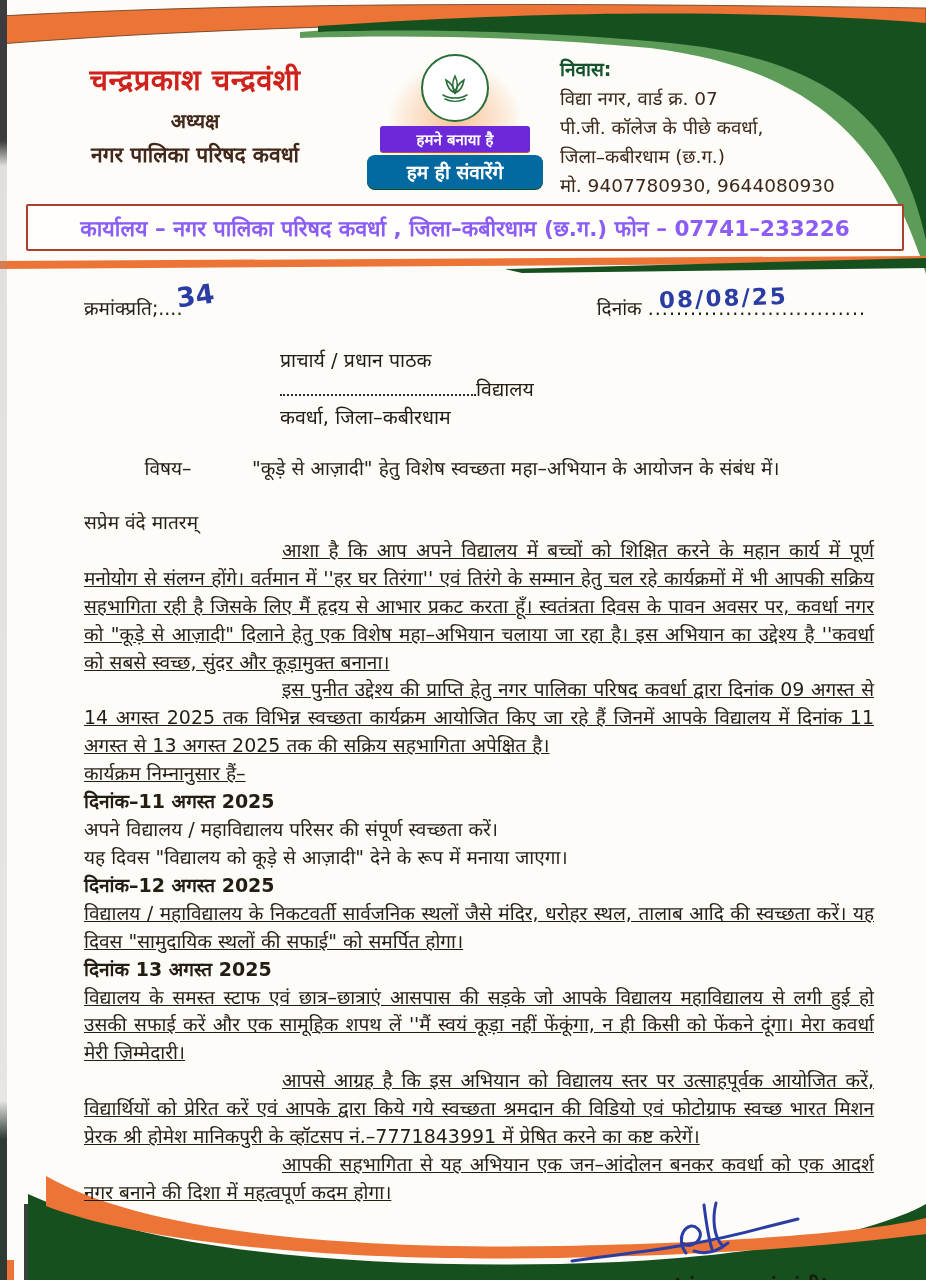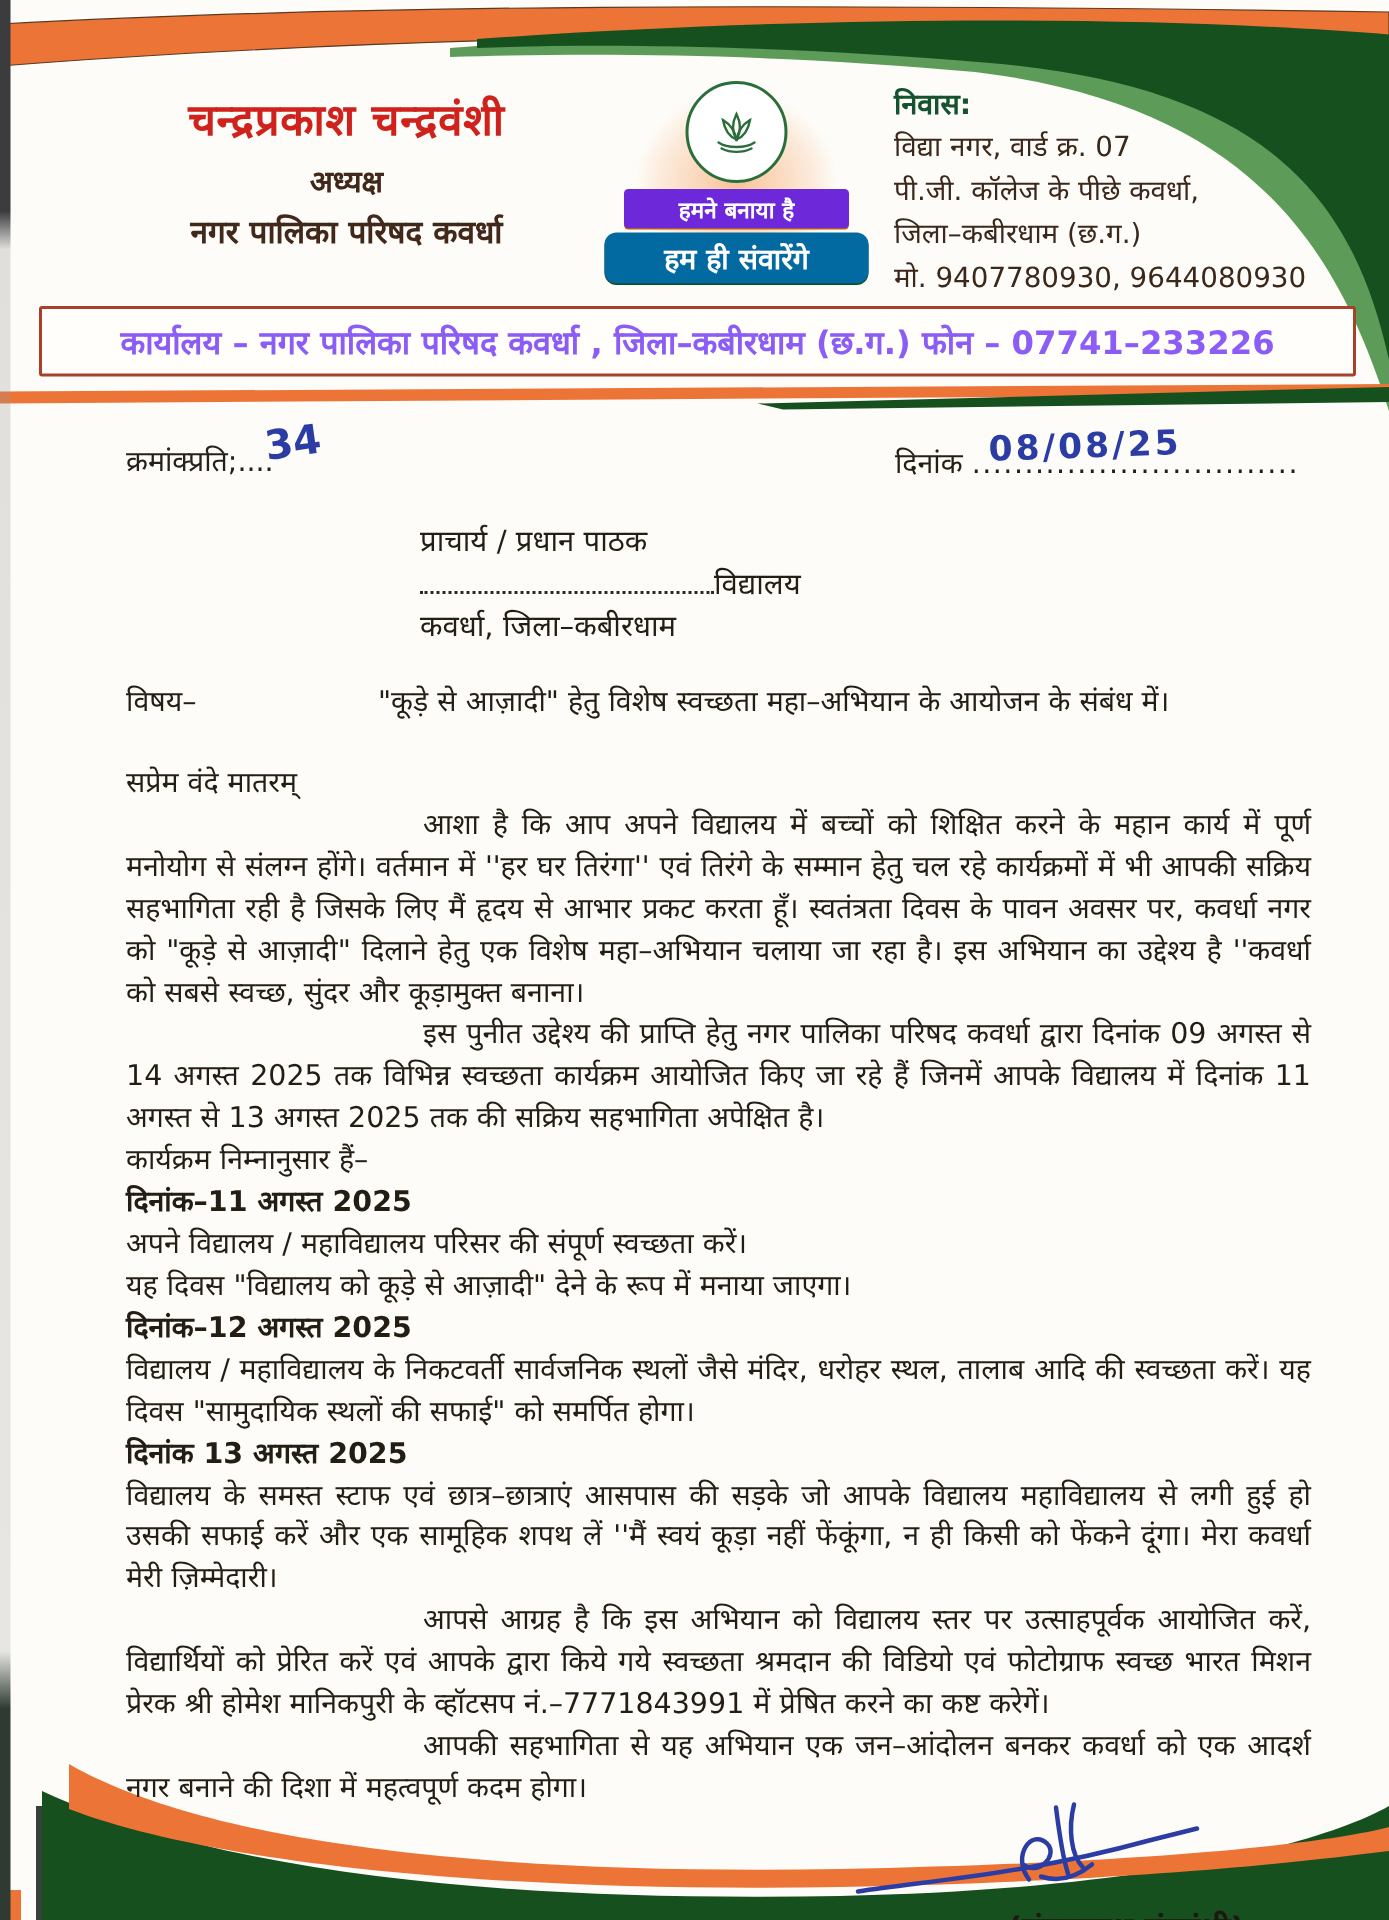--- a/index.html
+++ b/index.html
@@ -5,21 +5,21 @@
   html,body{margin:0;padding:0;background:#888;}
   .page{position:relative;width:926px;height:1280px;background:#fdfcf8;overflow:hidden;
         font-family:"DejaVu Sans",sans-serif;color:#241d14;margin:0 auto;}
   .scan-edge{position:absolute;left:0;top:0;width:7px;height:100%;z-index:5;
     background:linear-gradient(180deg,#3c3c3e 0%,#3c3c3e 11%,rgba(150,150,150,.28) 13%,rgba(150,150,150,.22) 86%,#2e3a32 89%,#2e3a32 100%);}
   .top-deco{position:absolute;top:0;left:0;width:926px;height:300px;z-index:0;}
   .bottom-deco{position:absolute;bottom:0;left:0;width:926px;height:132px;z-index:0;}
   .content{position:relative;z-index:2;}
 
   
-  .hdr{display:flex;justify-content:flex-end;align-items:flex-start;padding:52px 30px 0 40px;height:138px;}
+  .hdr{display:flex;justify-content:flex-start;align-items:flex-start;padding:52px 30px 0 40px;height:138px;}
   .hdr-left{width:310px;text-align:center;padding-top:12px;}
   .hdr-name{color:#cf221c;font-weight:bold;font-size:29px;letter-spacing:.5px;line-height:1.15;}
   .hdr-title{color:#42281a;font-weight:bold;font-size:20px;margin-top:10px;}
   .hdr-org{color:#42281a;font-weight:bold;font-size:21px;margin-top:6px;}
   .hdr-center{position:relative;width:210px;height:150px;text-align:center;}
   .glow{position:absolute;left:15px;top:-12px;width:180px;height:165px;border-radius:50%;
     background:radial-gradient(closest-side,rgba(246,150,78,.55),rgba(246,150,78,.18) 55%,rgba(246,150,78,0) 75%);}
   .logo-circle{position:relative;margin:2px auto 0;width:64px;height:64px;border-radius:50%;
     background:#fff;border:2px solid #2c6e3a;display:flex;align-items:center;justify-content:center;}
   .banner1{position:relative;margin:4px auto 0;width:150px;background:#6d28d9;color:#fff;
@@ -42,24 +42,24 @@
     transform:rotate(-8deg) translateY(-10px);margin-left:-4px;}
   .date-wrap{position:relative;}
   .date-dots{letter-spacing:1px;}
   .date-value{position:absolute;left:62px;top:-10px;color:#2b3da4;font-size:23px;font-weight:bold;
     transform:rotate(-2deg);letter-spacing:2px;white-space:nowrap;}
 
   
   .letter{padding:0 52px 0 84px;font-size:19px;line-height:1.47;}
   .recipient{margin:26px 0 0 196px;font-size:19.5px;}
   .dotted-line{display:inline-block;width:196px;border-bottom:2.5px dotted #2a2a2a;height:14px;}
-  .subject-row{display:flex;margin-top:22px;}
+  .subject-row{display:flex;margin-top:22px;text-align:center;}
   .subject-label{width:168px;flex:none;}
   .salutation{margin-top:26px;}
-  .para{text-indent:198px;text-align:justify;}
+  .para{text-indent:198px;text-align:justify;text-decoration:underline;}
   .flush{text-indent:0;}
   .bold-line{font-weight:bold;}
 
   
   .sig-block{position:relative;height:118px;margin-top:2px;}
   .sig-svg{position:absolute;right:68px;top:-16px;}
   .sig-name{position:absolute;right:44px;top:62px;font-weight:bold;font-size:21.5px;color:#1d1810;}
 </style>
 </head>
 <body>

